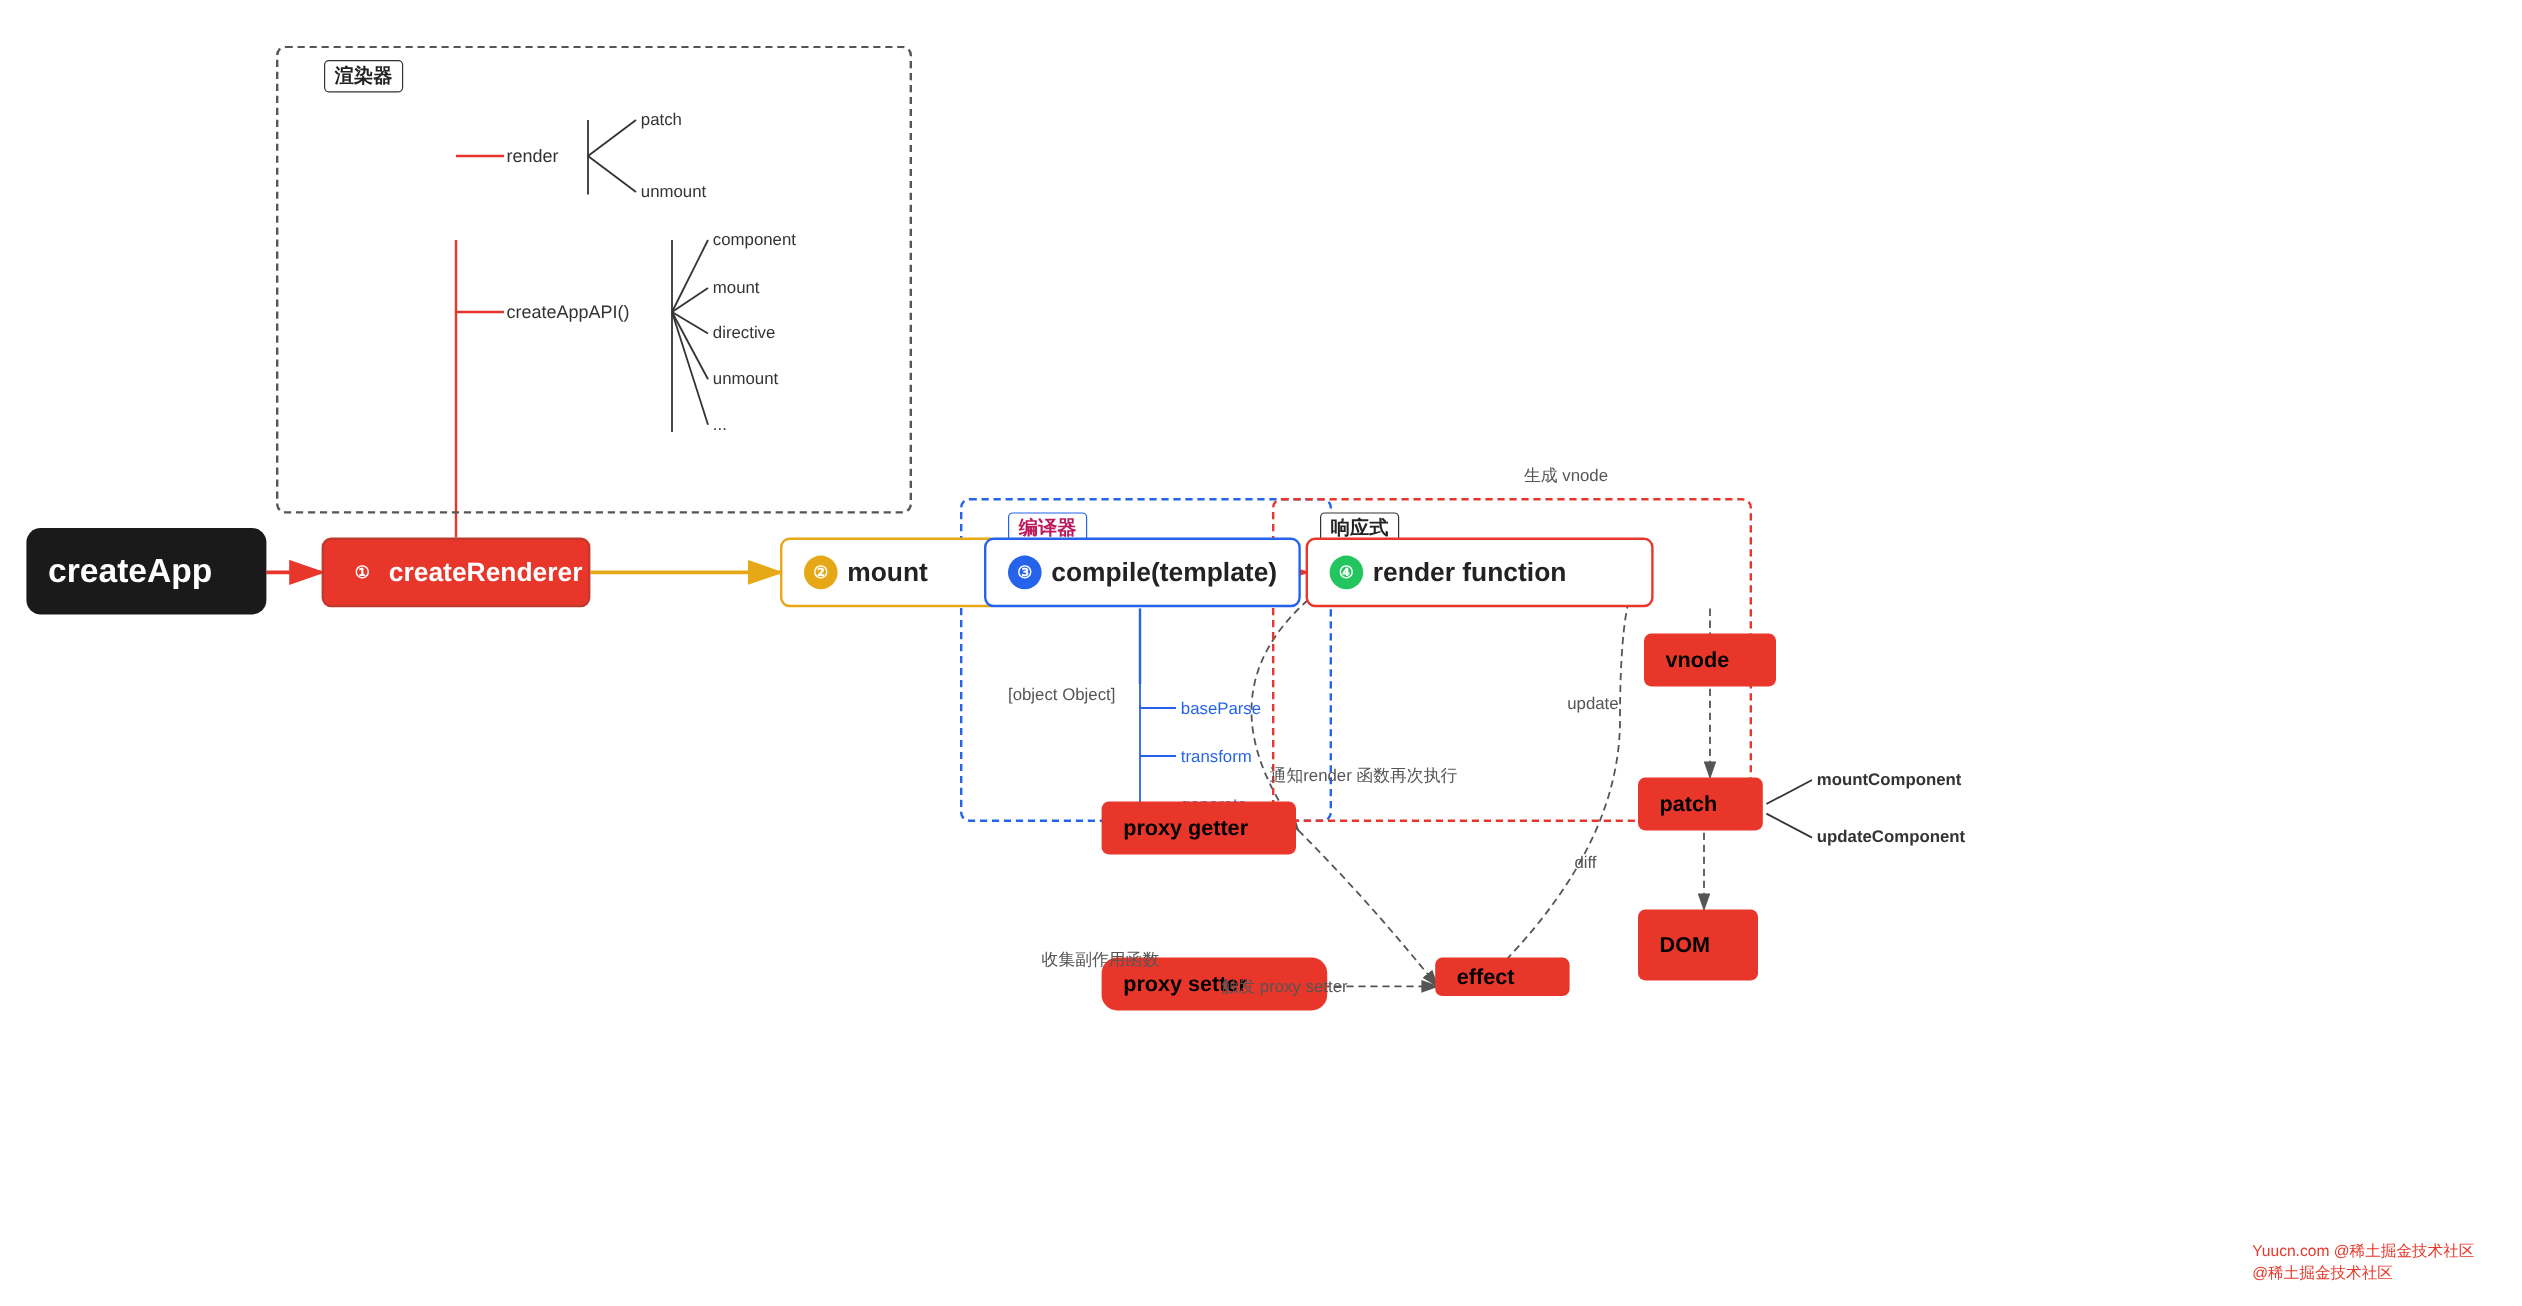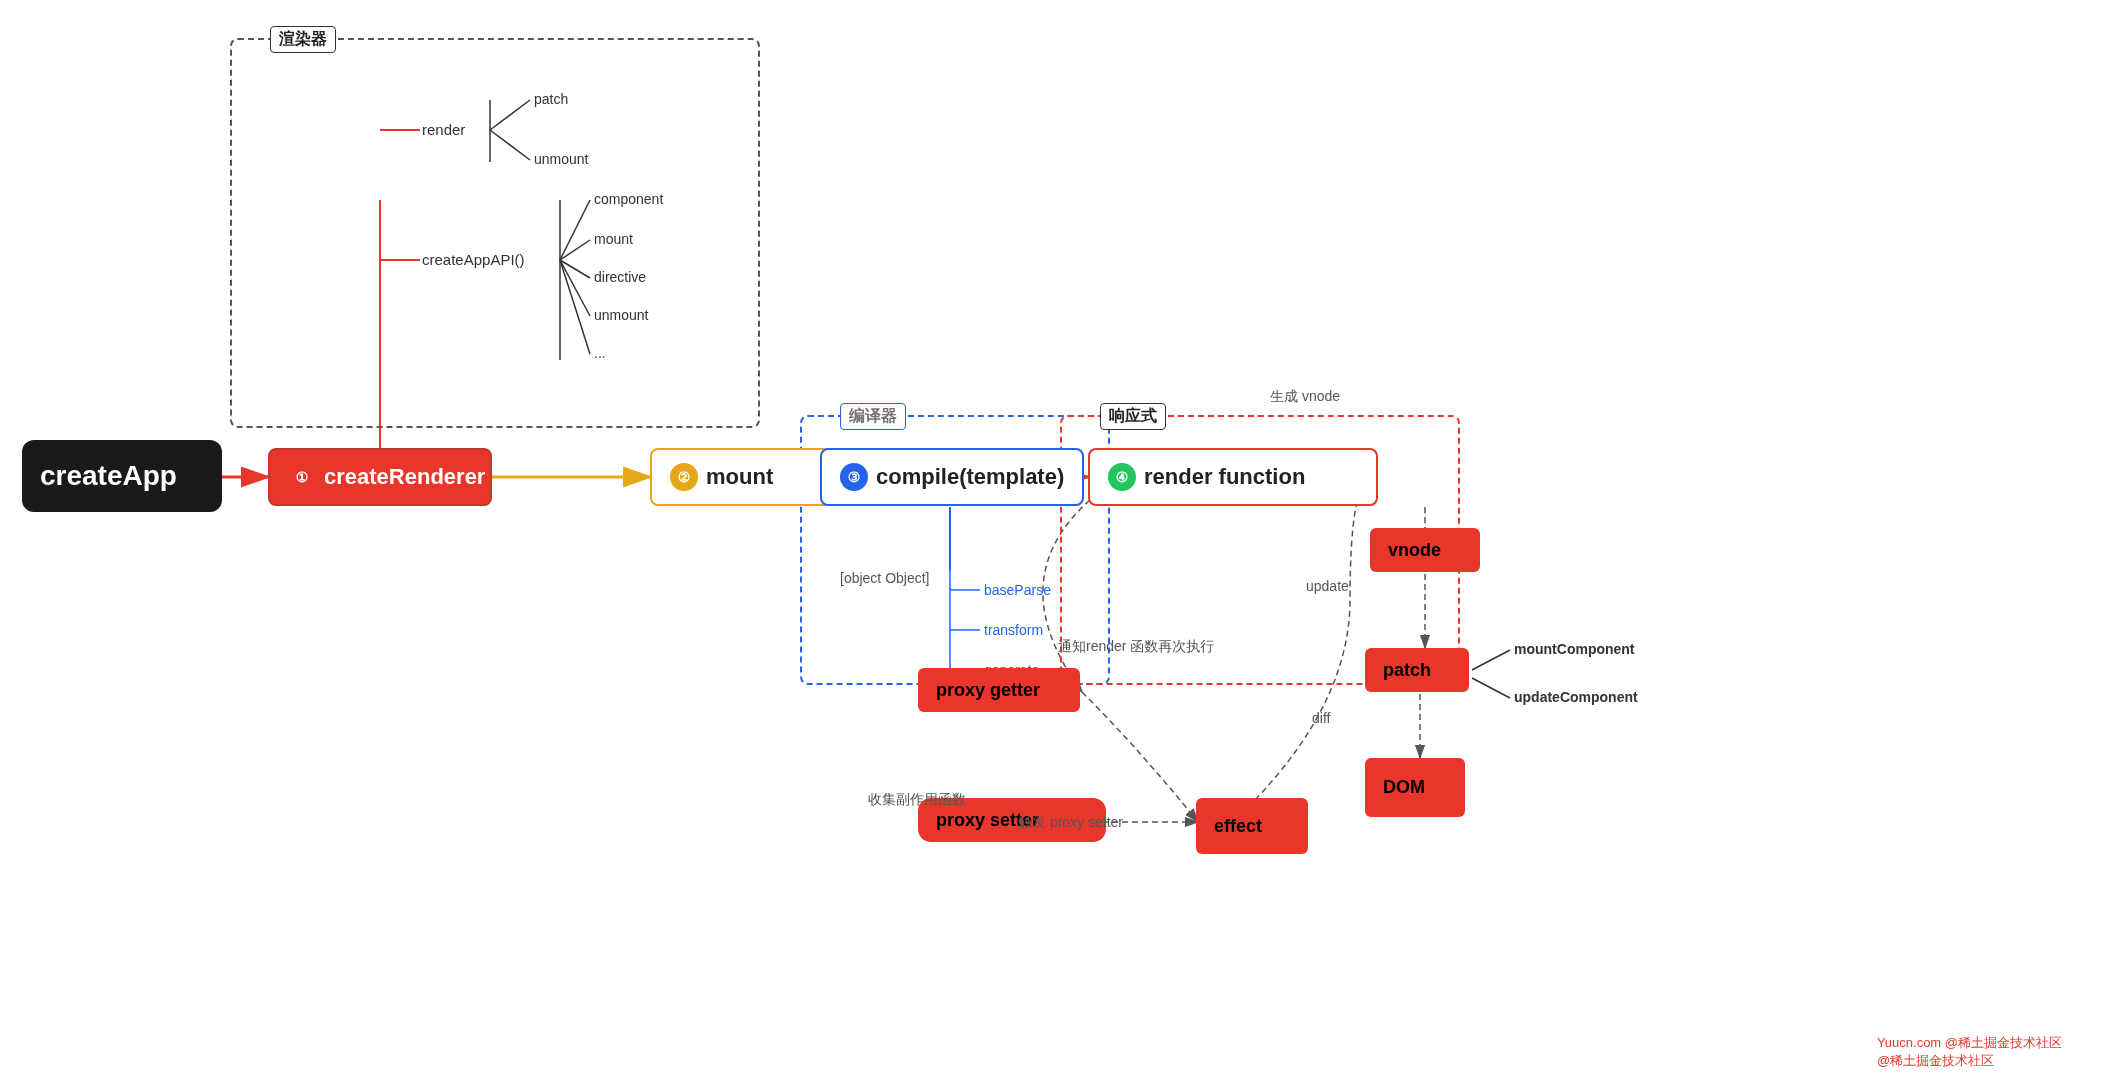--- a/index.html
+++ b/index.html
@@ -34,20 +34,21 @@
     
     .box-label {
       position: absolute;
       background: #fff;
       border: 1.5px solid #333;
       border-radius: 4px;
       padding: 2px 8px;
       font-size: 16px;
       font-weight: bold;
       color: #222;
+      margin-top: 24px;
     }
 
     
     .node {
       position: absolute;
       border-radius: 8px;
       display: flex;
       align-items: center;
       padding: 0 18px;
       font-weight: bold;
@@ -232,21 +233,21 @@
   </svg>
 
   <div class="dashed-box" style="left:230px; top:38px; width:530px; height:390px;">
   </div>
   <div class="box-label" style="left:270px; top:26px;">
     <span>渲染器</span>
   </div>
 
   <div class="dashed-box" style="left:800px; top:415px; width:310px; height:270px; border-color:#2563eb;">
   </div>
-  <div class="box-label" style="left:840px; top:403px; border-color:#2563eb; color:#737373;">
+  <div class="box-label" style="left:840px; top:403px; border-color:#2563eb; color:#be185d;">
     <span>编译器</span>
   </div>
 
   <div class="dashed-box" style="left:1060px; top:415px; width:400px; height:270px; border-color:#e8372a;">
   </div>
   <div class="box-label" style="left:1100px; top:403px; border-color:#333;">
     <span>响应式</span>
   </div>
 
   <div class="node node-black" style="left:22px; top:440px; width:200px; height:72px; font-size:28px;">
@@ -286,21 +287,21 @@
   </div>
 
   <div class="node node-small-red" style="left:918px; top:668px; width:162px; height:44px;">
     <span>proxy getter</span>
   </div>
 
   <div class="node node-small-red" style="left:918px; top:798px; width:188px; height:44px;border-radius:13px;">
     <span>proxy setter</span>
   </div>
 
-  <div class="node node-small-red" style="left:1196px; top:798px; width:112px; height:56px;">
+  <div class="node node-small-red" style="left:1196px; top:798px; width:112px; height:32px;">
     <span>effect</span>
   </div>
 
   <div class="annot" style="left:840px; top:570px;">
     <span>[object Object]</span>
   </div>
   <div class="annot" style="left:1270px; top:388px;">
     <span>生成 vnode</span>
   </div>
   <div class="annot" style="left:1306px; top:578px;">

